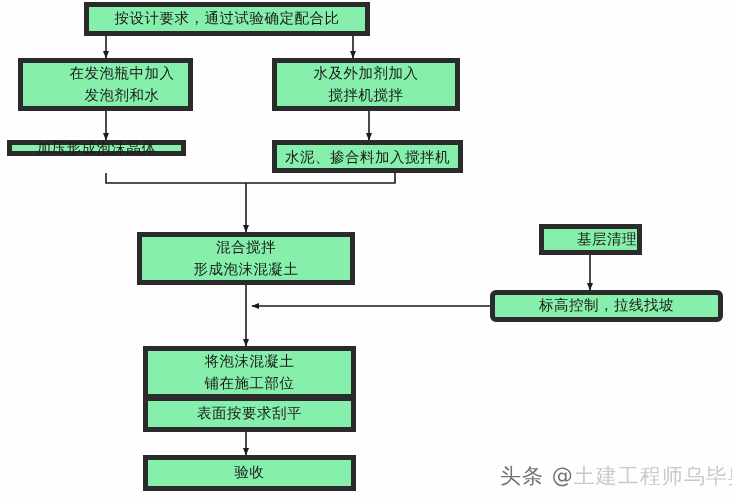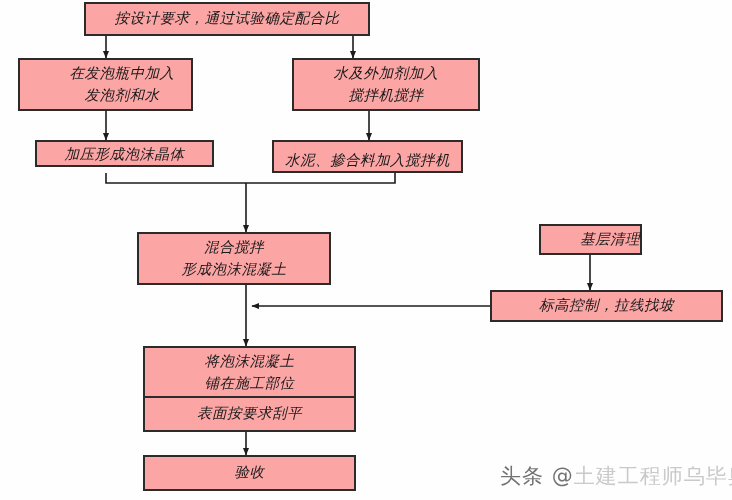--- a/index.html
+++ b/index.html
@@ -11,33 +11,32 @@
     position: relative;
     width: 732px;
     height: 500px;
     background: #fefefe;
     overflow: hidden;
     font-family: "DejaVu Sans", "Liberation Sans", sans-serif;
   }
   .node {
     position: absolute;
     box-sizing: border-box;
-    border: 2px solid #fca5a5;
-    background: #fca5a5;
+    border: 5px solid #fca5a5;
+    background: #86efac;
     display: flex;
     flex-direction: column;
     align-items: center;
     justify-content: center;
     color: #1a1a1a;
     font-size: 14.5px;
     line-height: 1.45;
     letter-spacing: 0.5px;
     text-align: center;
     white-space: nowrap;
-    font-style: italic;
   }
   .node .line2 {
     display: block;
   }
   svg.connectors {
     position: absolute;
     left: 0;
     top: 0;
     width: 732px;
     height: 500px;
@@ -122,43 +121,43 @@
 
   <div class="node" id="box-n1" style="left: 84px; top: 2px; width: 286px; height: 34px; border-color: rgb(43, 43, 43); color: rgb(26, 26, 26);">
     <span>按设计要求，通过试验确定配合比</span>
   </div>
 
   <div class="node" id="box-n2" style="left: 18px; top: 58px; width: 175px; height: 53px; border-color: rgb(43, 43, 43); color: rgb(26, 26, 26); padding-left: 33px;">
     <span>在发泡瓶中加入</span>
     <span class="line2">发泡剂和水</span>
   </div>
 
-  <div class="node" id="box-n3" style="left: 272px; top: 58px; width: 188px; height: 53px; border-color: rgb(43, 43, 43); color: rgb(26, 26, 26); margin-left: 20px;">
+  <div class="node" id="box-n3" style="left: 272px; top: 58px; width: 188px; height: 53px; border-color: rgb(43, 43, 43); color: rgb(26, 26, 26);">
     <span>水及外加剂加入</span>
     <span class="line2">搅拌机搅拌</span>
   </div>
 
-  <div class="node" id="box-n4" style="left: 35px; top: 140px; width: 179px; height: 27px; border-color: rgb(43, 43, 43); color: rgb(26, 26, 26); justify-content: flex-end;">
+  <div class="node" id="box-n4" style="left: 7px; top: 140px; width: 179px; height: 16px; border-color: rgb(43, 43, 43); color: rgb(26, 26, 26);">
     <span>加压形成泡沫晶体</span>
   </div>
 
   <div class="node" id="box-n5" style="left: 272px; top: 140px; width: 191px; height: 33px; border-color: rgb(43, 43, 43); color: rgb(26, 26, 26); justify-content: flex-end;">
     <span>水泥、掺合料加入搅拌机</span>
   </div>
 
-  <div class="node" id="box-n6" style="left: 137px; top: 232px; width: 194px; height: 53px; border-color: rgb(43, 43, 43); color: rgb(26, 26, 26);">
+  <div class="node" id="box-n6" style="left: 137px; top: 232px; width: 218px; height: 53px; border-color: rgb(43, 43, 43); color: rgb(26, 26, 26);">
     <span>混合搅拌</span>
     <span class="line2">形成泡沫混凝土</span>
   </div>
 
   <div class="node" id="box-n7" style="left: 539px; top: 224px; width: 103px; height: 31px; border-color: rgb(43, 43, 43); color: rgb(26, 26, 26); align-items: flex-end;">
     <span>基层清理</span>
   </div>
 
-  <div class="node" id="box-n8" style="left: 490px; top: 290px; width: 233px; height: 32px; border-color: rgb(43, 43, 43); color: rgb(26, 26, 26);">
+  <div class="node" id="box-n8" style="left: 490px; top: 290px; width: 233px; height: 32px; border-color: rgb(43, 43, 43); color: rgb(26, 26, 26); border-radius: 6px;">
     <span>标高控制，拉线找坡</span>
   </div>
 
   <div class="node" id="box-n9" style="left: 143px; top: 346px; width: 213px; height: 53px; border-color: rgb(43, 43, 43); color: rgb(26, 26, 26);">
     <span>将泡沫混凝土</span>
     <span class="line2">铺在施工部位</span>
   </div>
 
   <div class="node" id="box-n10" style="left: 143px; top: 396px; width: 213px; height: 36px; border-color: rgb(43, 43, 43); color: rgb(26, 26, 26); justify-content: center;">
     <span>表面按要求刮平</span>

